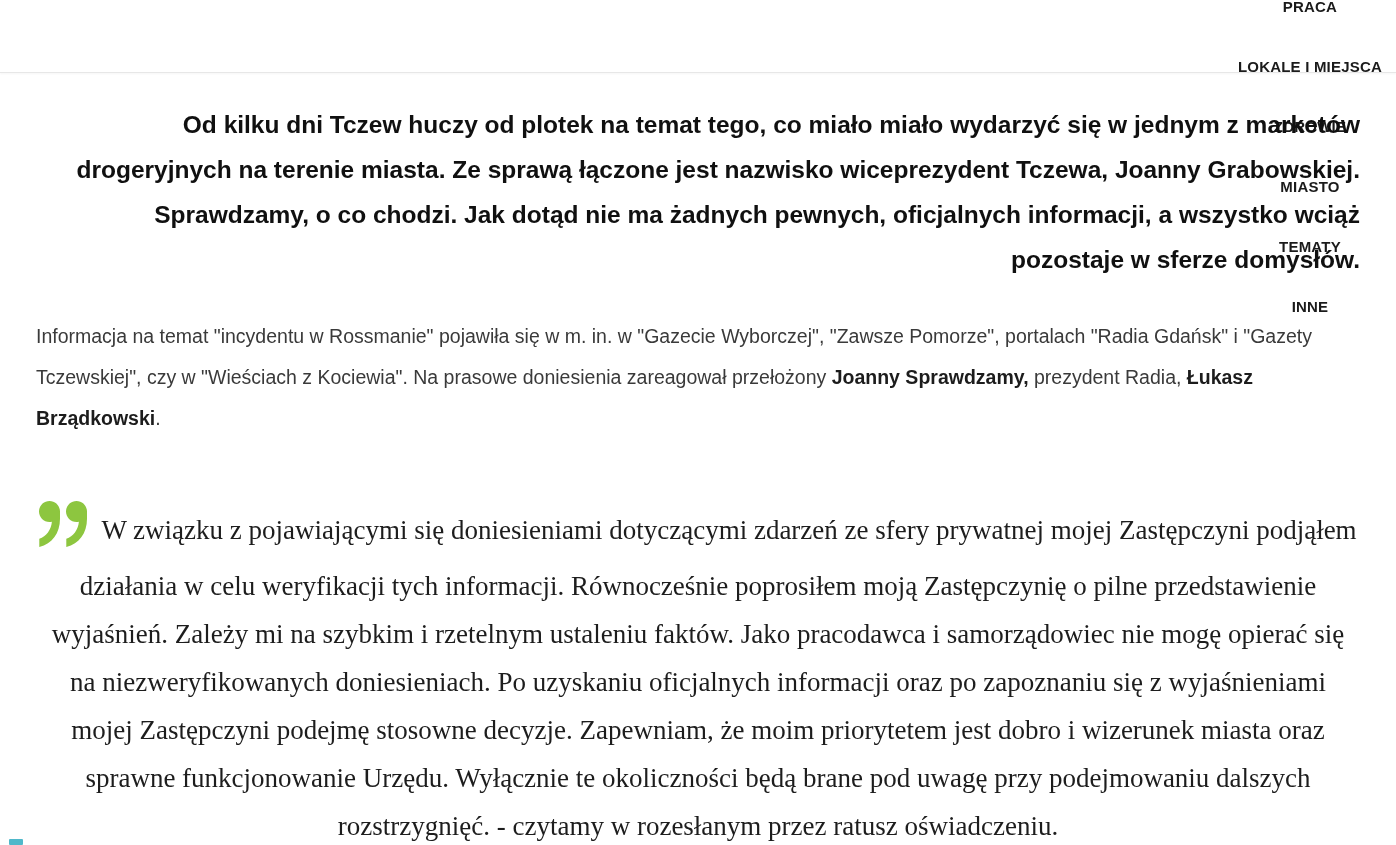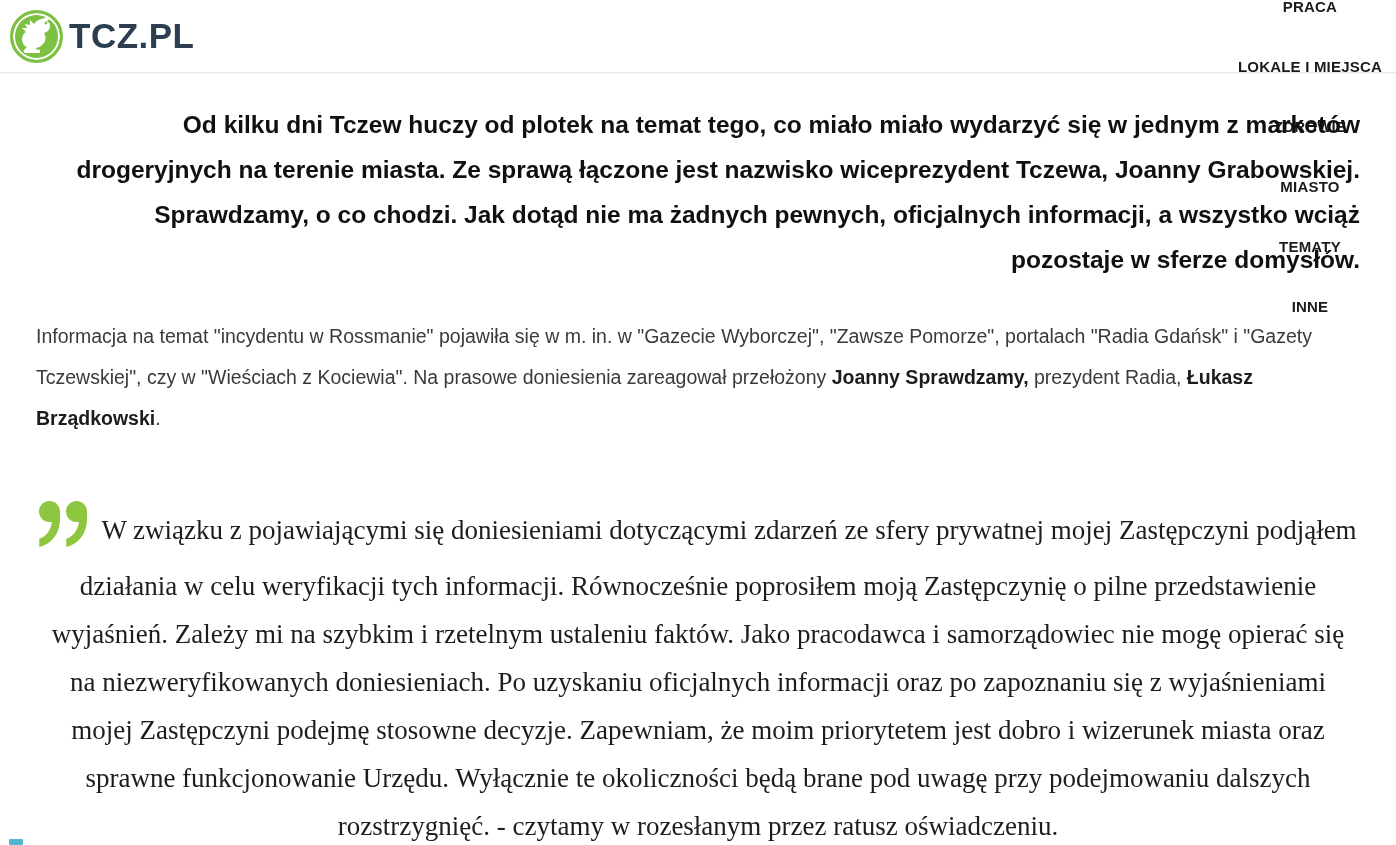--- a/index.html
+++ b/index.html
@@ -106,32 +106,20 @@
     width: 14px;
     height: 6px;
     background: #4fb8ca;
     border-radius: 1px;
   }
 </style>
 </head>
 <body>
 
 <header class="site-header">
-  <div class="logo-wrap">
-    <div class="logo-circle">
-      <svg width="38" height="40" viewBox="0 0 38 40" aria-hidden="true">
-        <g fill="#ffffff">
-
-          <path d="M24 3 c3 -2 6 -2 8 0 c-1 1 -3 1 -3 2 c2 1 3 3 3 5 c0 4 -3 6 -6 7 c2 3 2 7 0 10 c-2 3 -6 5 -9 5 c1 1 3 2 5 2 l0 3 l-14 0 c-2 0 -3 -2 -2 -3 l3 -3 c-3 -1 -5 -4 -5 -8 c0 -3 2 -6 4 -7 l-4 -4 l5 0 l-2 -4 l5 1 l0 -5 l4 4 c2 -3 5 -5 8 -5 z"></path>
-          <circle cx="28" cy="7" r="1.4" fill="#7dc142"></circle>
-        </g>
-      </svg>
-    </div>
-    <span class="logo-text">TCZ.PL</span>
-  </div>
   <nav class="main-nav">
     <span class="nav-item">WIADOMOŚCI</span>
     <span class="nav-item">OGŁOSZENIA</span>
     <span class="nav-item">KATALOG</span>
     <span class="nav-item">REKLAMA</span>
     <span class="nav-item">PRACA</span>
     <span class="nav-item">LOKALE I MIEJSCA</span>
     <span class="nav-item">ZDROWIE</span>
     <span class="nav-item">MIASTO</span>
     <span class="nav-item">TEMATY</span>

